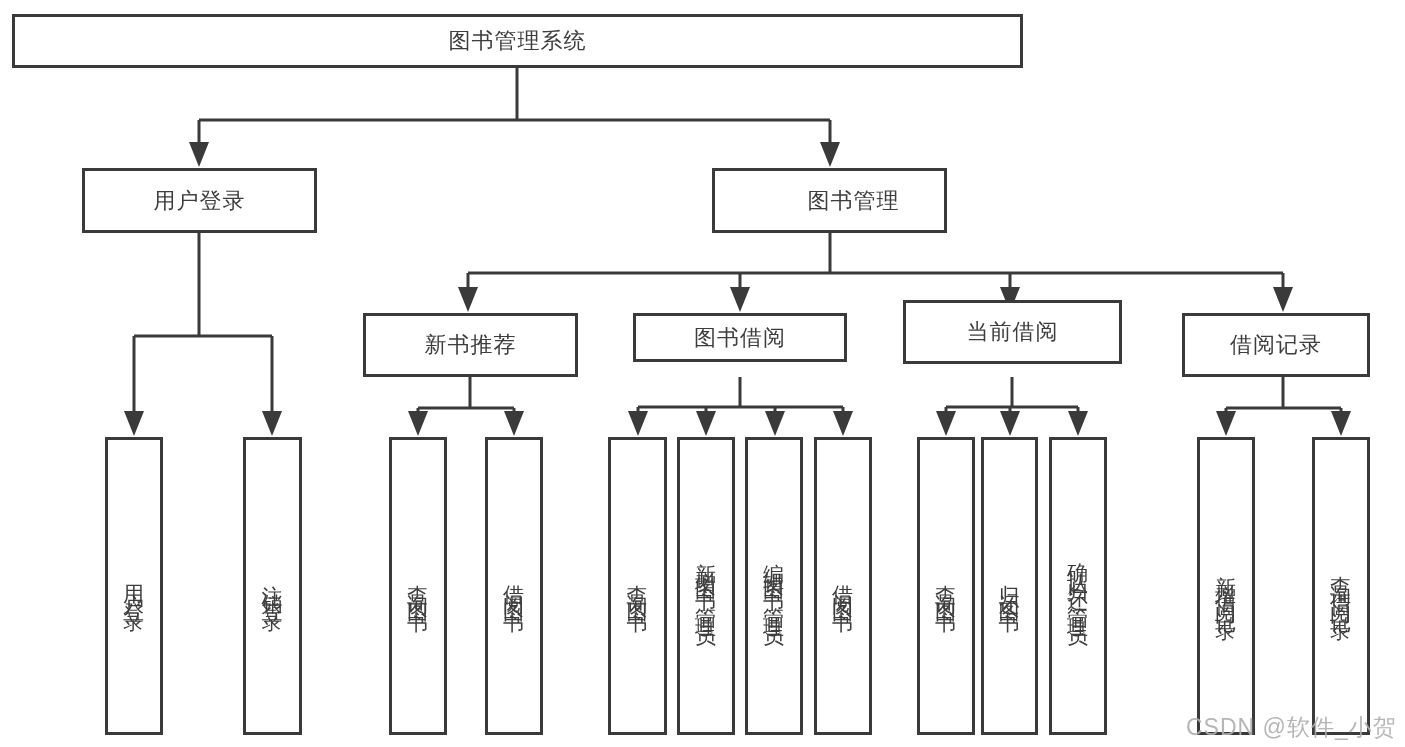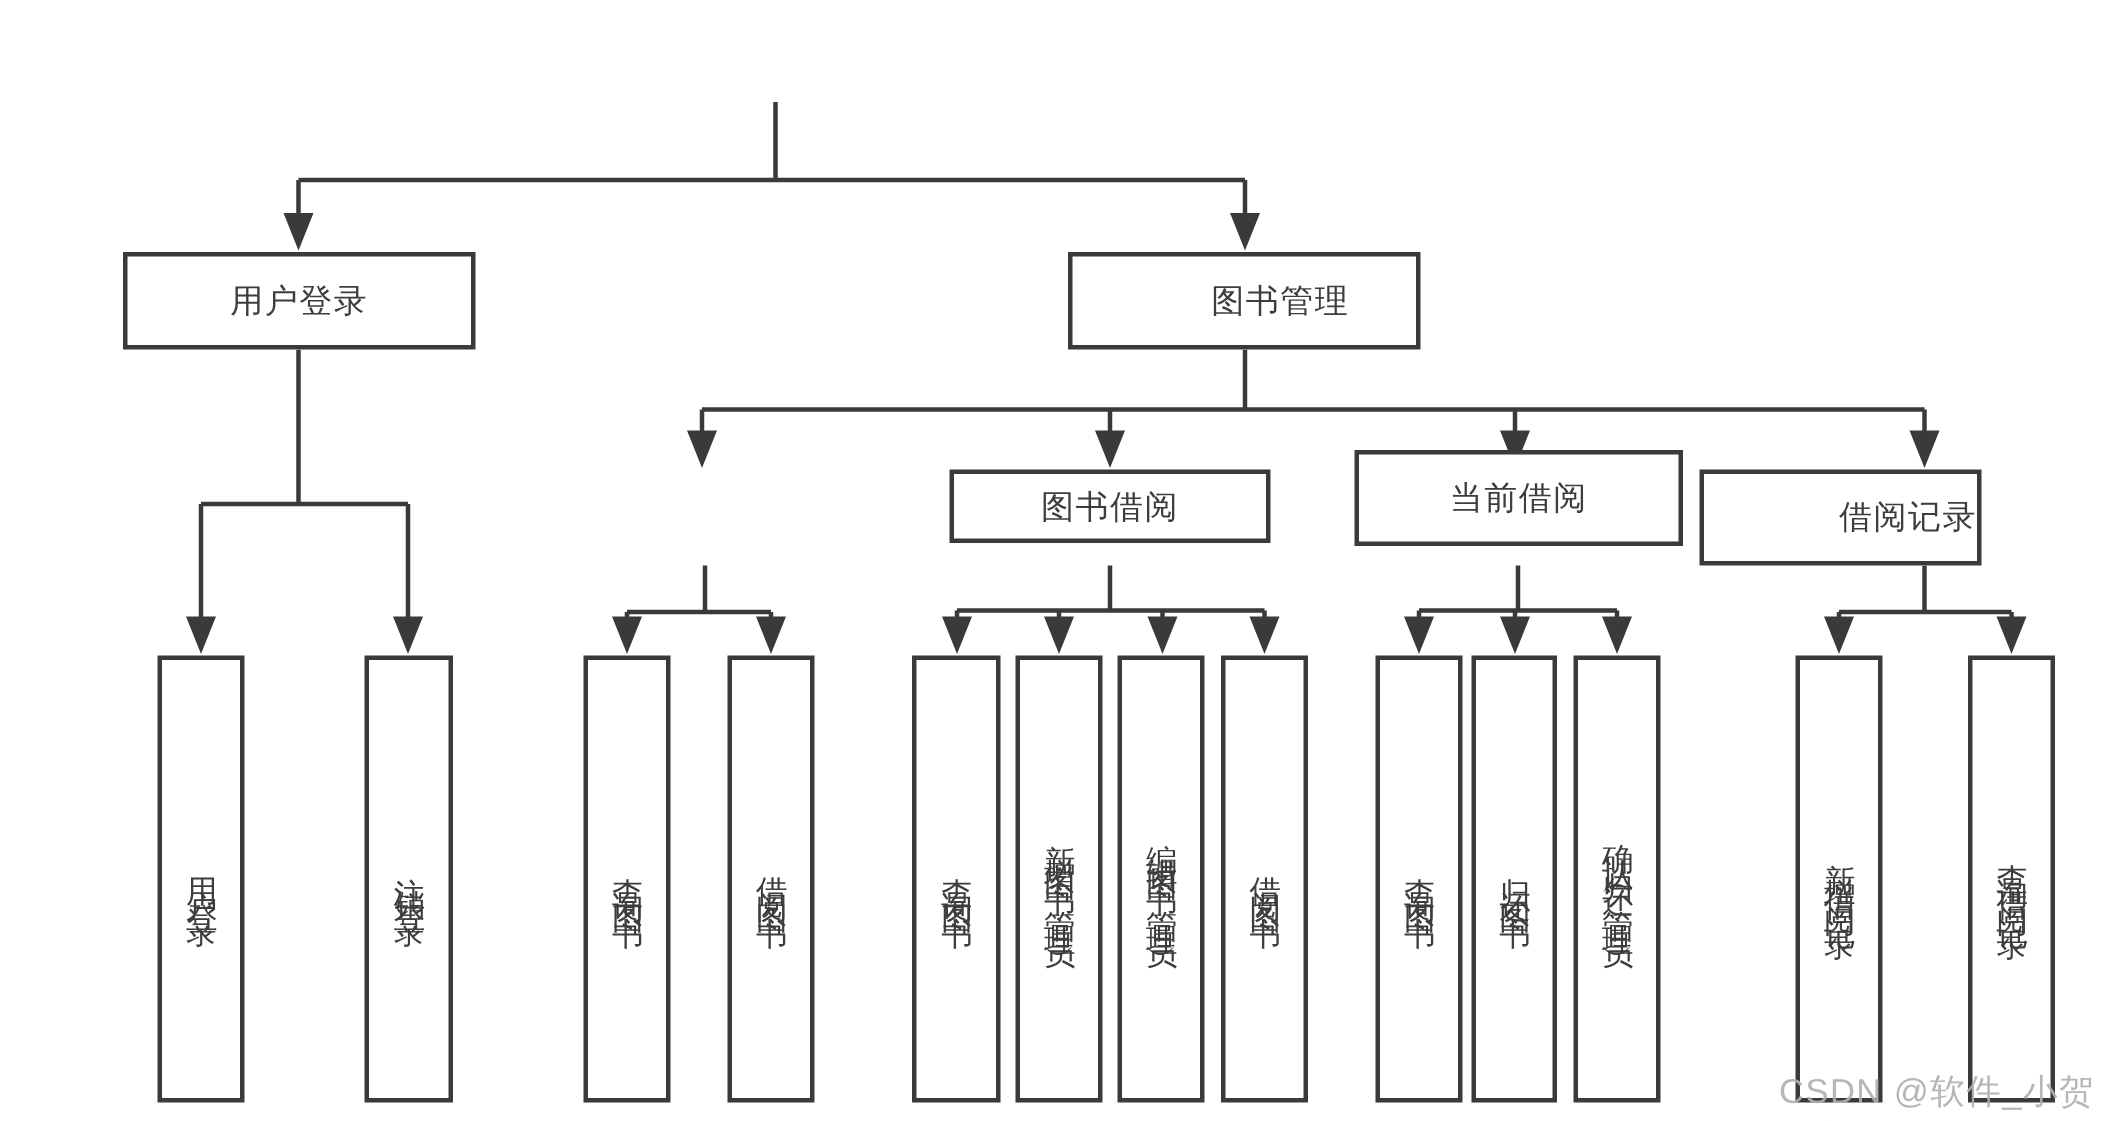--- a/index.html
+++ b/index.html
@@ -30,21 +30,21 @@
     letter-spacing:1px;
     z-index:2;
   }
   
   #box-root        {left:12px;  top:14px;  width:1011px; height:54px;}
   #box-user-login  {left:82px;  top:168px; width:235px;  height:65px;}
   #box-book-mgmt   {left:712px; top:168px; width:235px;  height:65px;padding-left:48px;}
   #box-new-rec     {left:363px; top:313px; width:215px;  height:64px;}
   #box-borrow      {left:633px; top:313px; width:214px;  height:49px;}
   #box-current     {left:903px; top:300px; width:219px;  height:64px;}
-  #box-records     {left:1133px;top:313px; width:188px;  height:64px;justify-content:flex-end;}
+  #box-records     {left:1182px;top:313px; width:188px;  height:64px;}
   
   .leaf{top:437px;height:298px;}
   .leaf .vtext{
     writing-mode:vertical-rl;
     text-orientation:mixed;
     font-size:21px;
     line-height:1;
     letter-spacing:9px;
     white-space:nowrap;
     color:var(--text);
@@ -108,28 +108,34 @@
     <path d="M1012,377 V407 M946,407 H1078 M946,407 V413 M1010,407 V413 M1078,407 V413"></path>
     <polygon points="936,411 956,411 946,436"></polygon>
     <polygon points="1000,411 1020,411 1010,436"></polygon>
     <polygon points="1068,411 1088,411 1078,436"></polygon>
 
     <path d="M1283,377 V408 M1226,408 H1341 M1226,408 V413 M1341,408 V413"></path>
     <polygon points="1216,411 1236,411 1226,436"></polygon>
     <polygon points="1331,411 1351,411 1341,436"></polygon>
   </svg>
 
+  <div class="box" id="box-root">
+    <span>图书管理系统</span>
+  </div>
 
   <div class="box" id="box-user-login">
     <span>用户登录</span>
   </div>
   <div class="box" id="box-book-mgmt">
     <span>图书管理</span>
   </div>
 
+  <div class="box" id="box-new-rec">
+    <span>新书推荐</span>
+  </div>
   <div class="box" id="box-borrow">
     <span>图书借阅</span>
   </div>
   <div class="box" id="box-current">
     <span>当前借阅</span>
   </div>
   <div class="box" id="box-records">
     <span>借阅记录</span>
   </div>
 

